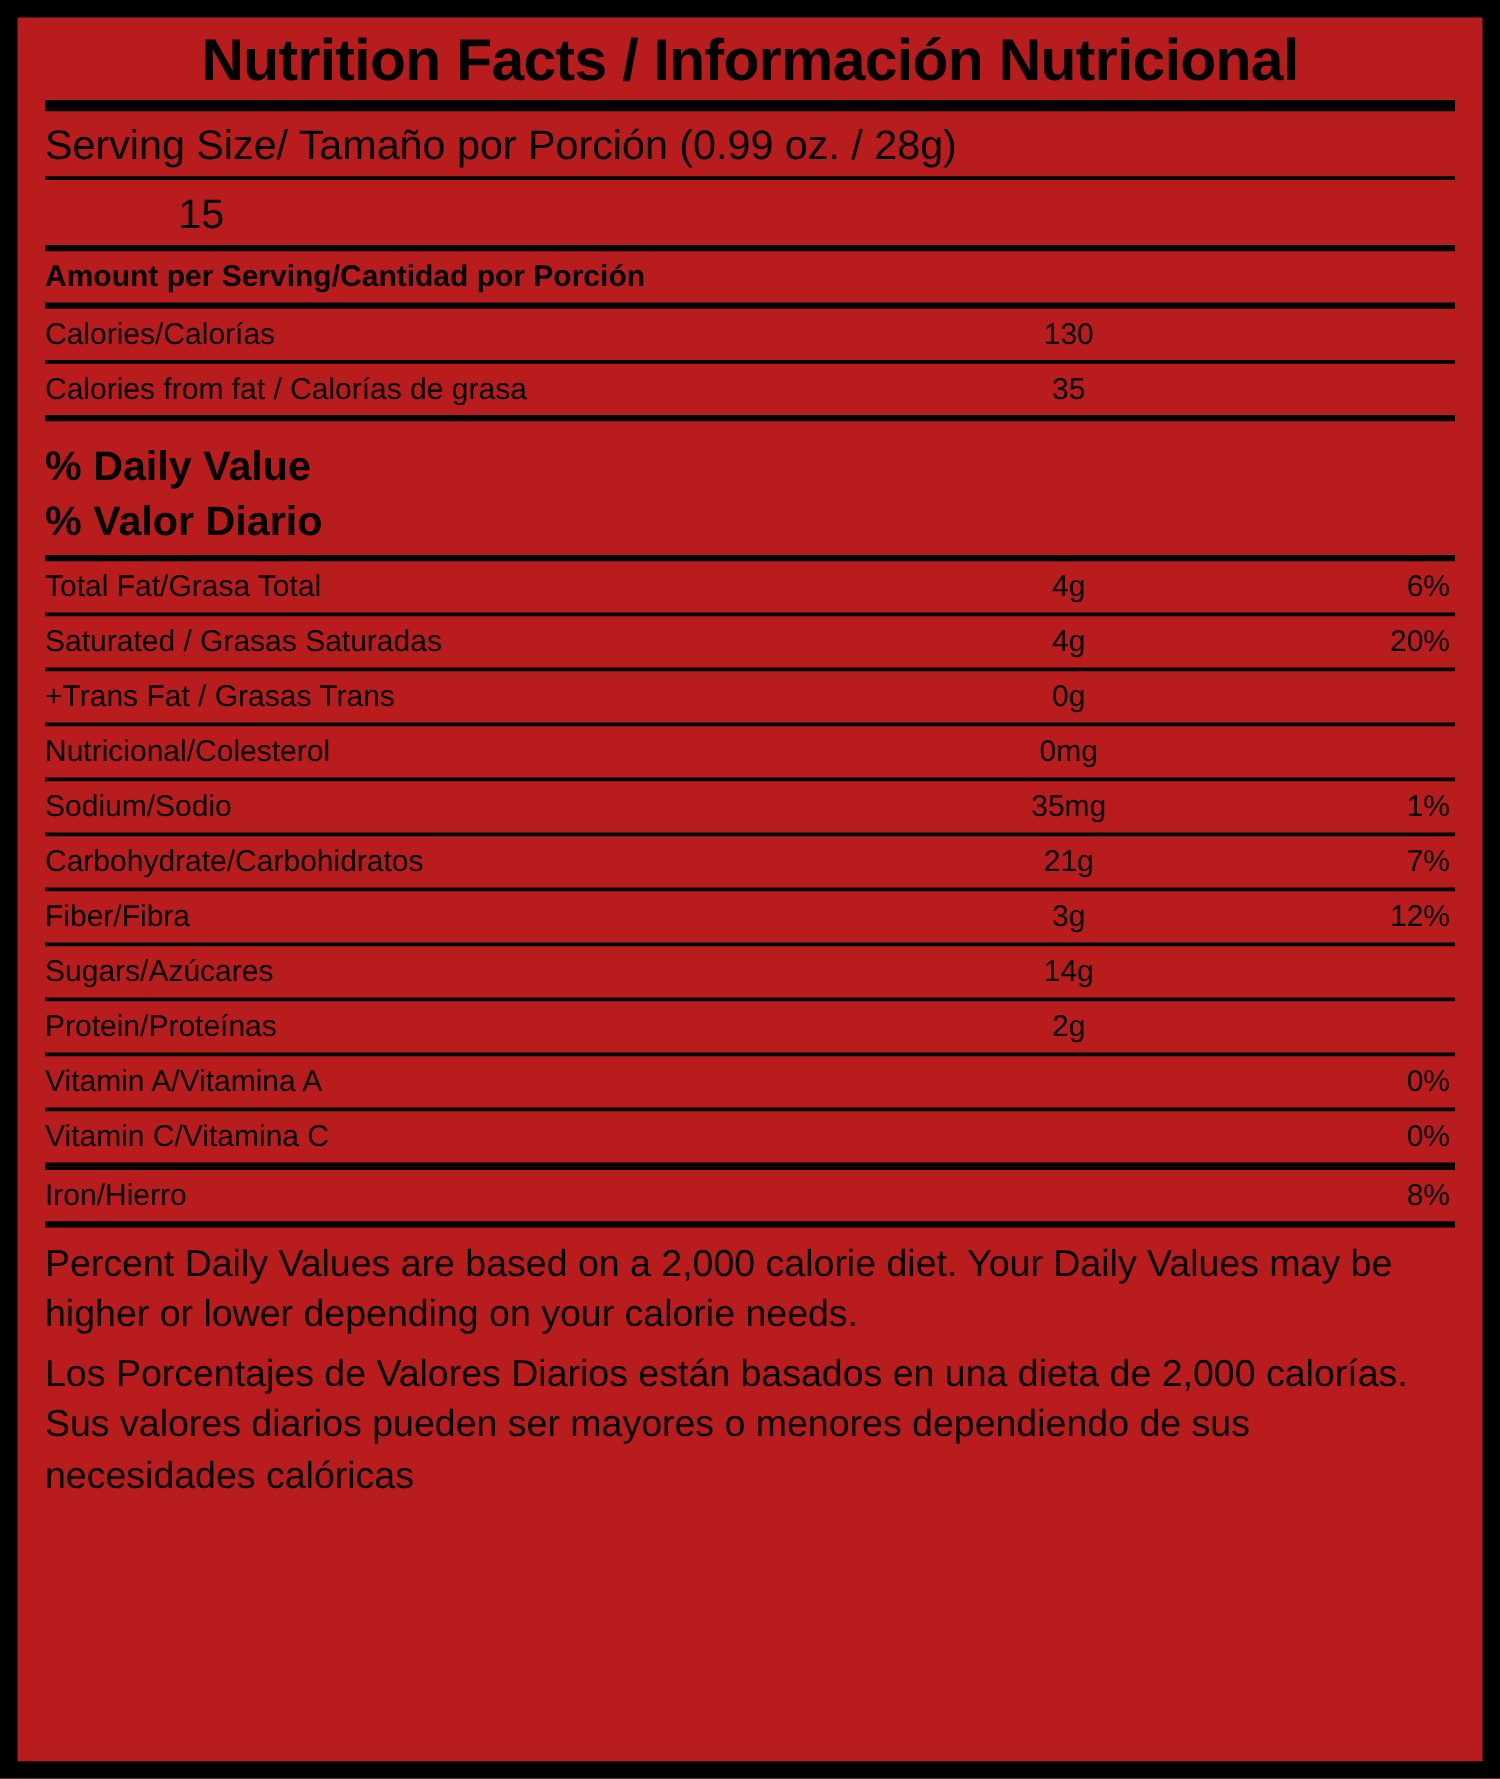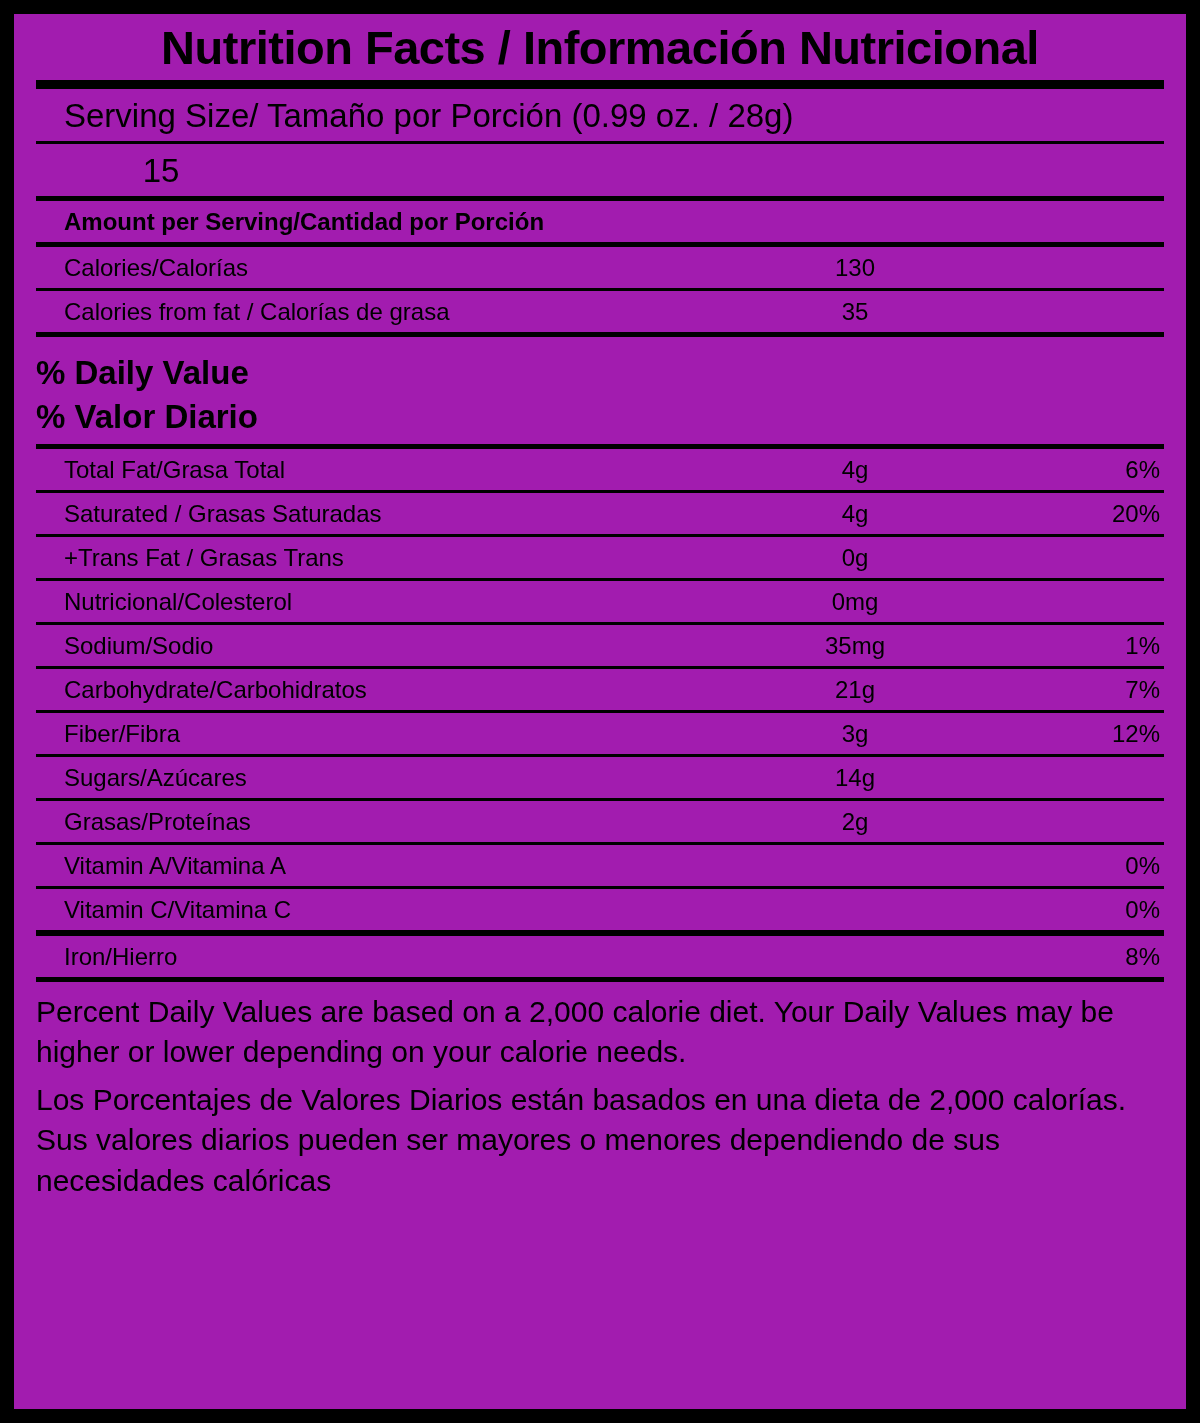--- a/index.html
+++ b/index.html
@@ -13,21 +13,21 @@
     font-family: "Liberation Sans", sans-serif;
     color: #000000;
     -webkit-font-smoothing: antialiased;
   }
   .panel {
     box-sizing: border-box;
     width: 1200px;
     height: 1423px;
     border: 14px solid #000000;
     padding: 0 22px;
-    background: #a21caf;
+    background: #b91c1c;
     position: relative;
   }
   
   .title {
     font-size: 47px;
     font-weight: bold;
     text-align: center;
     letter-spacing: -0.5px;
     padding: 8px 0 6px;
     line-height: 1.1;
@@ -45,21 +45,20 @@
   .row {
     display: flex;
     align-items: baseline;
     font-size: 24px;
     line-height: 1.0;
     padding: 9px 0 8px;
   }
   .row .label {
     flex: 1 1 auto;
     white-space: nowrap;
-    margin-left: 28px;
   }
   .row .amount {
     width: 250px;
     text-align: center;
     white-space: nowrap;
   }
   .row .dv {
     width: 180px;
     text-align: right;
     white-space: nowrap;
@@ -198,21 +197,21 @@
   <div class="rule-thin"></div>
 
   <div class="row">
     <span class="label">Sugars/Azúcares</span>
     <span class="amount">14g</span>
     <span class="dv"></span>
   </div>
   <div class="rule-thin"></div>
 
   <div class="row">
-    <span class="label">Grasas/Proteínas</span>
+    <span class="label">Protein/Proteínas</span>
     <span class="amount">2g</span>
     <span class="dv"></span>
   </div>
   <div class="rule-thin"></div>
 
   <div class="row">
     <span class="label">Vitamin A/Vitamina A</span>
     <span class="amount"></span>
     <span class="dv">0%</span>
   </div>

